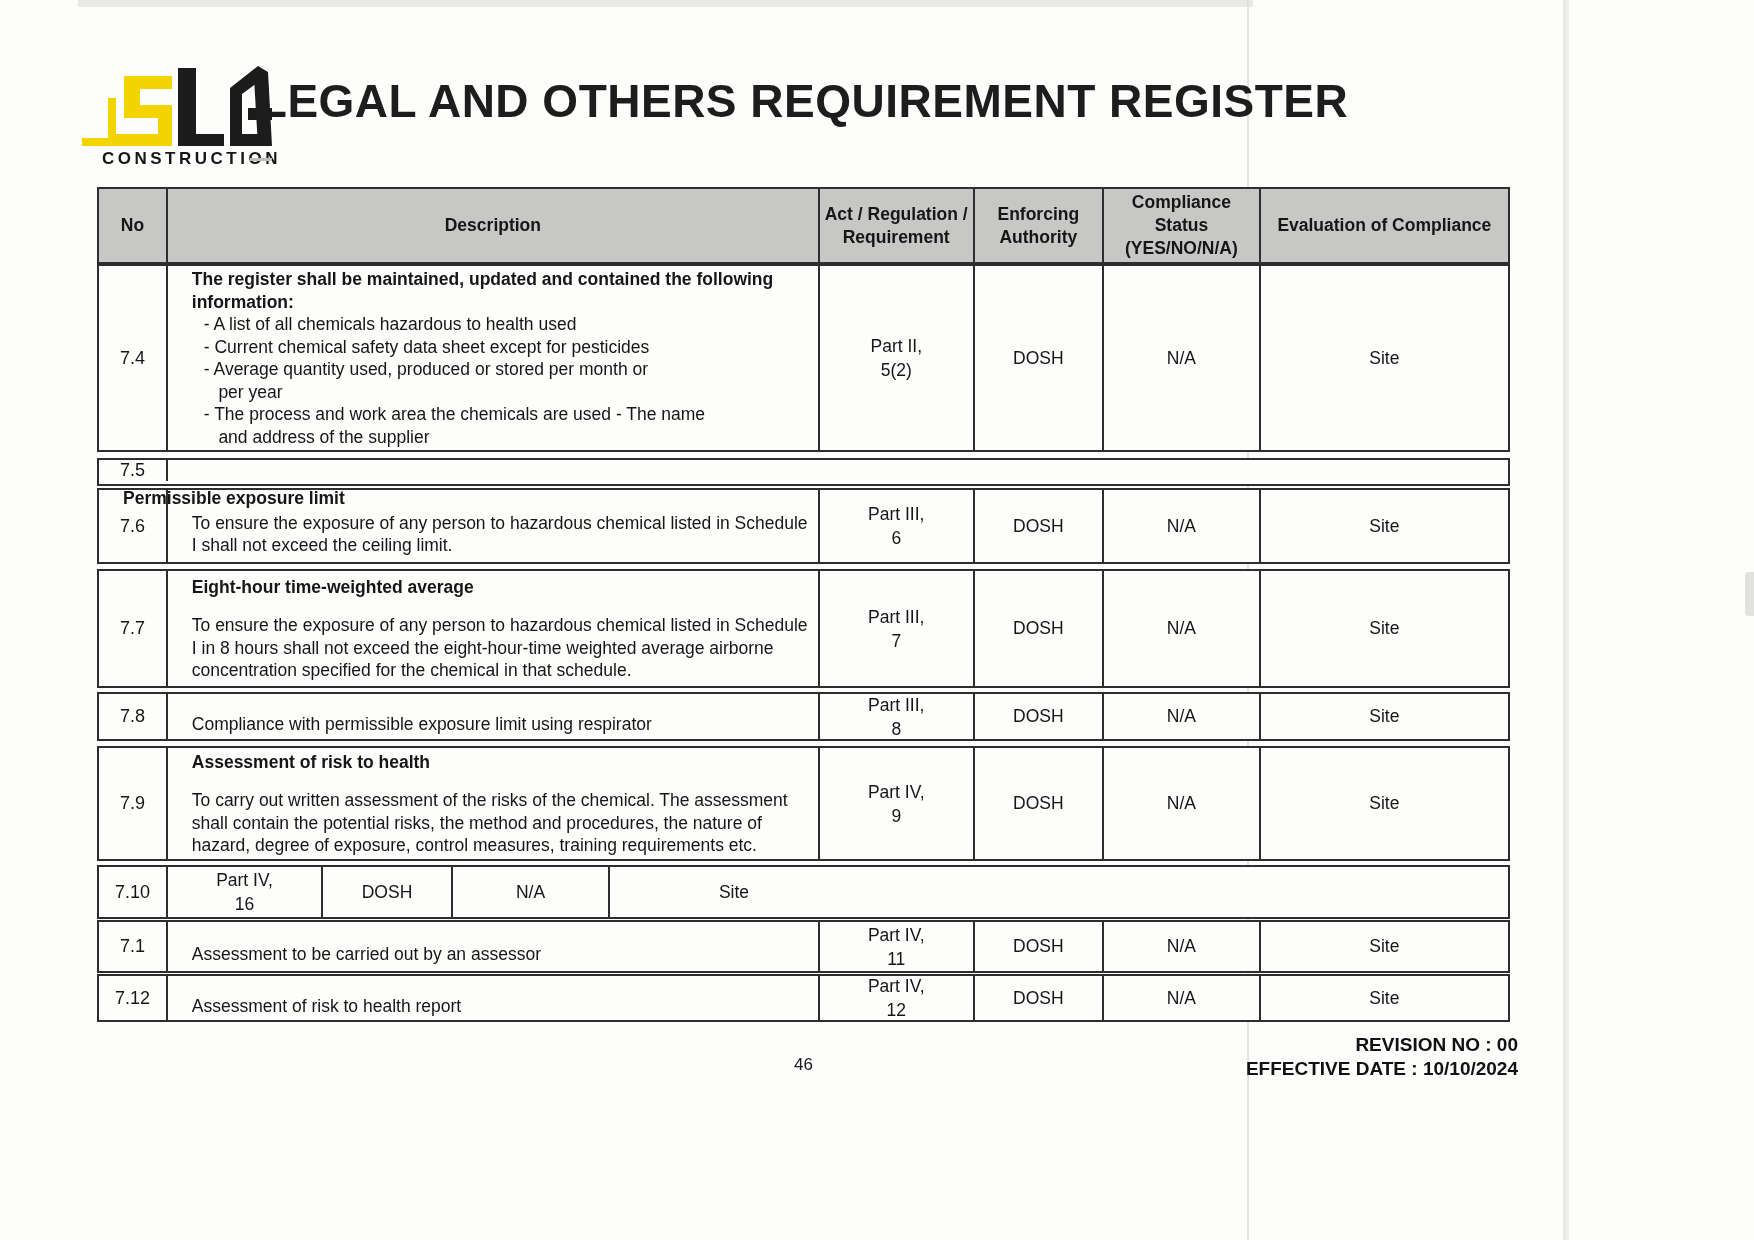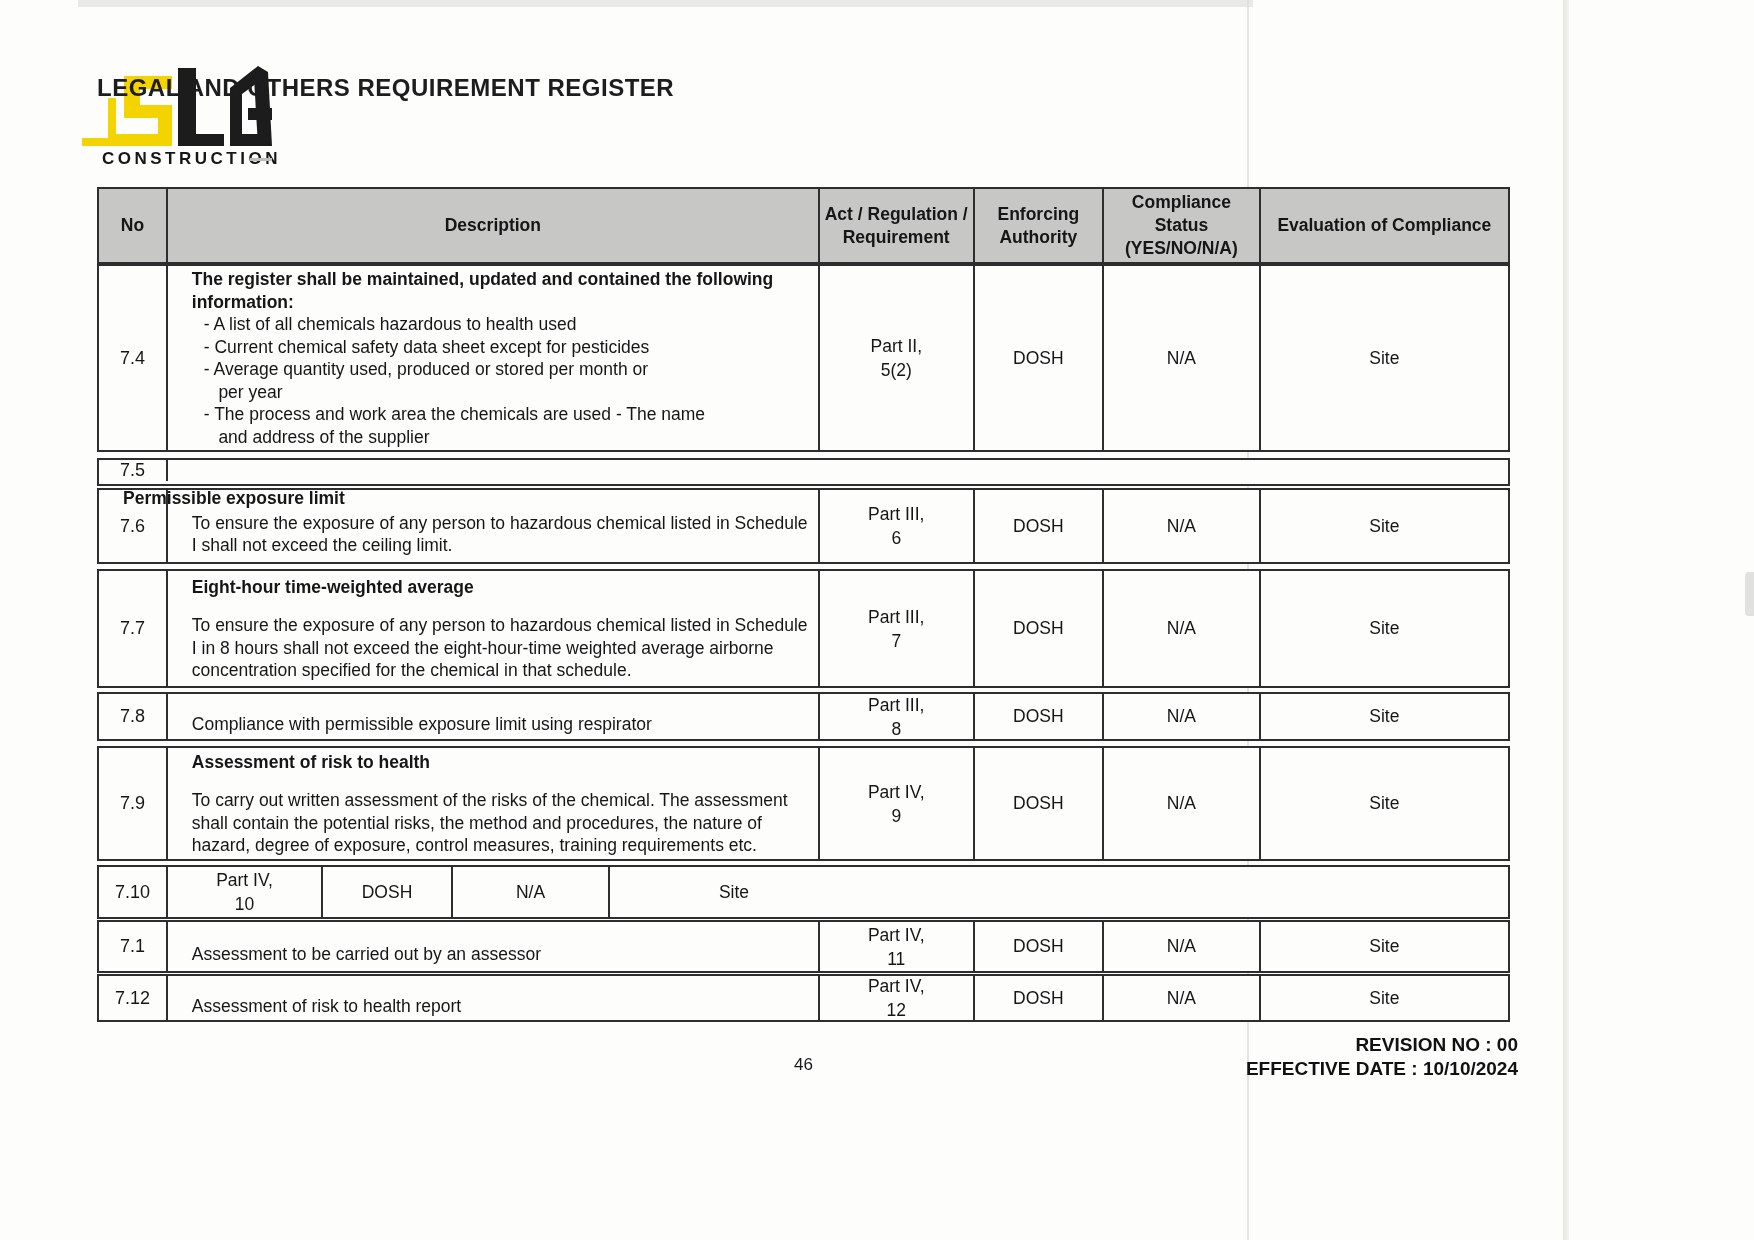--- a/index.html
+++ b/index.html
@@ -13,21 +13,21 @@
   .scan-topband{position:absolute;left:78px;top:0;width:1175px;height:7px;background:#d9d9d7;opacity:.55;}
   .scan-vline{position:absolute;top:0;bottom:0;width:2px;background:#dddddb;opacity:.8;}
   .scan-vline.a{left:1247px;}
   .scan-vline.b{left:1563px;background:linear-gradient(to right,#e3e3e0,#f2f2ef);width:6px;opacity:.9;}
   .scan-blob{position:absolute;right:0;top:572px;width:9px;height:44px;background:#bfbfbc;opacity:.45;border-radius:4px 0 0 4px;}
 
   
   .logo{position:absolute;left:72px;top:58px;width:345px;height:112px;}
   .doc-title{
     position:absolute;left:97px;top:74px;width:1413px;
-    text-align:left;font-size:24px;font-weight:bold;letter-spacing:.5px;color:#1d1d1d;
+    text-align:center;font-size:46px;font-weight:bold;letter-spacing:.5px;color:#1d1d1d;
   }
 
   
   .register-table{position:absolute;left:97px;top:187px;width:1413px;}
   .trow{display:flex;box-sizing:border-box;border:2px solid #2e2e2e;background:#fdfdfc;}
   .trow + .trow{border-top-width:2px;}
   .cell{box-sizing:border-box;border-right:2px solid #2e2e2e;display:flex;flex-direction:column;justify-content:center;}
   .cell:last-child{border-right:none;}
   .c-no{width:69px;align-items:center;font-size:18px;}
   .c-desc{width:654px;padding:6px 10px 6px 24px;font-size:17.5px;line-height:22.5px;}
@@ -197,21 +197,21 @@
           <div class="">9</div>
         </div>
         <div class="cell c-auth">DOSH</div>
         <div class="cell c-status">N/A</div>
         <div class="cell c-eval">Site</div>
       </div>
       <div class="trow row-6">
         <div class="cell c-no">7.10</div>
         <div class="cell c-act">
           <div class="">Part IV,</div>
-          <div class="">10</div>
+          <div class="">16</div>
         </div>
         <div class="cell c-auth">DOSH</div>
         <div class="cell c-status">N/A</div>
         <div class="cell c-eval">Site</div>
       </div>
       <div class="trow row-7">
         <div class="cell c-no">7.1</div>
         <div class="cell c-desc">
           <div class="dtext">Assessment to be carried out by an assessor</div>
         </div>

